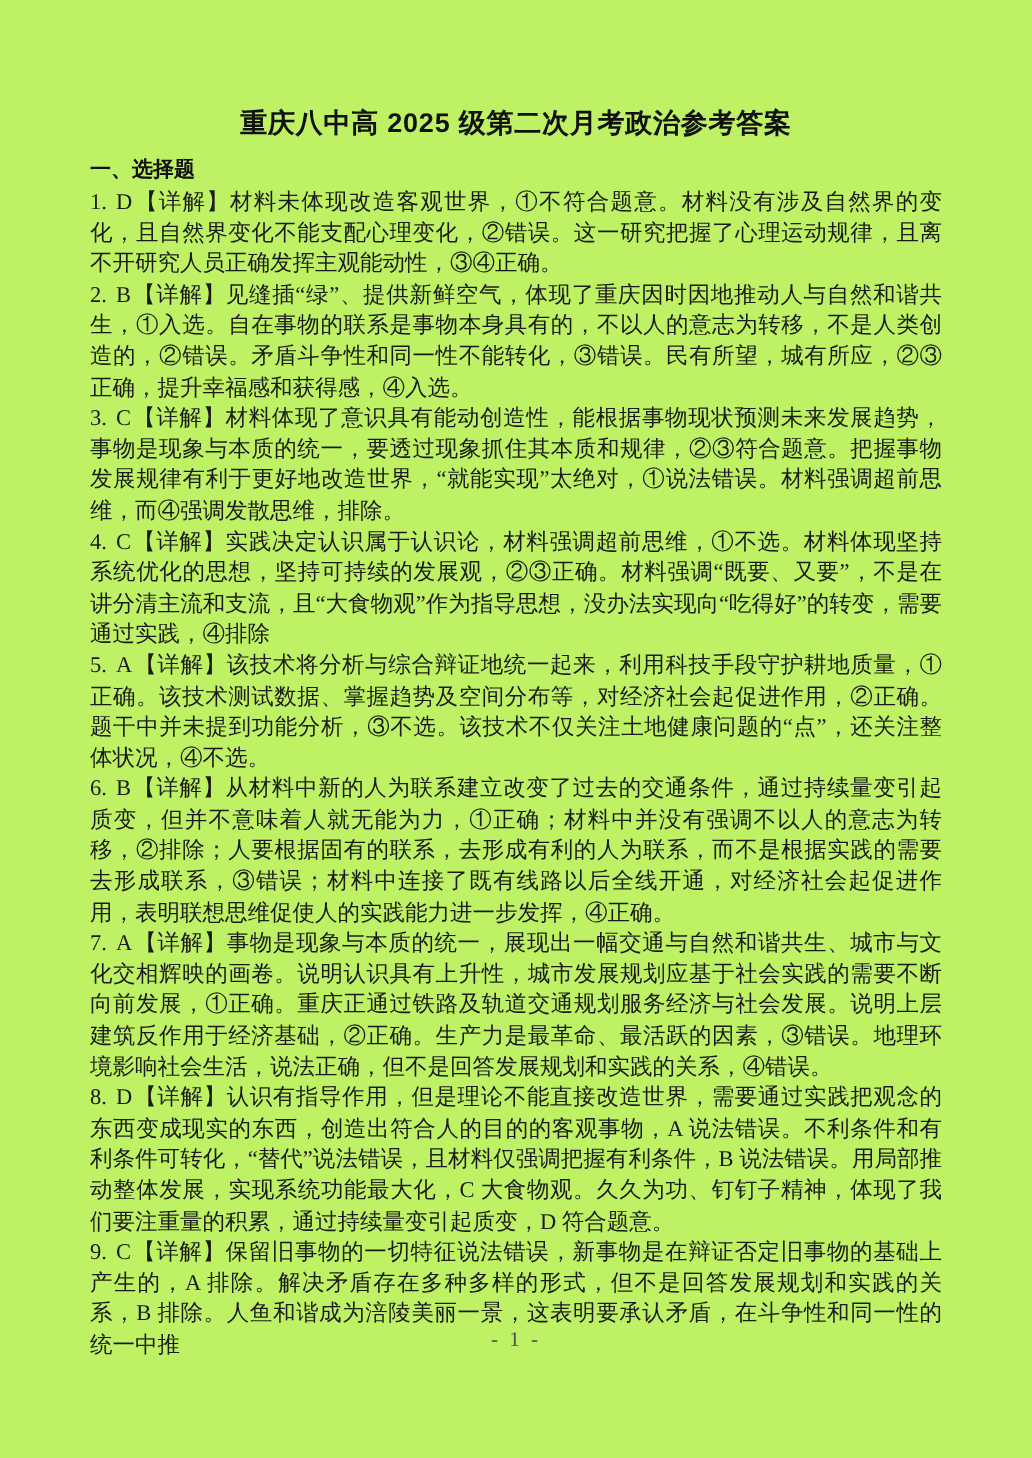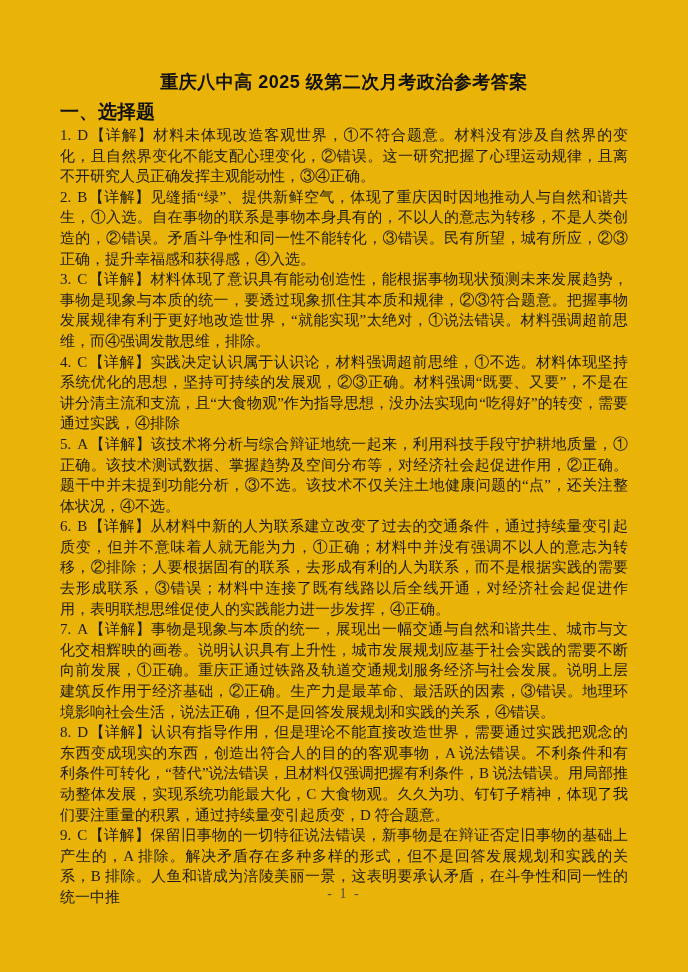--- a/index.html
+++ b/index.html
@@ -4,21 +4,21 @@
 <style>
   html, body {
     margin: 0;
     padding: 0;
     background: #ffffff;
   }
   .page {
     position: relative;
     width: 688px;
     height: 972px;
-    background: #eab308;
+    background: #bef264;
     overflow: hidden;
     color: #1b1b1b;
   }
   .content {
     position: absolute;
     top: 70px;
     left: 60px;
     width: 568px;
   }
   .doc-title {
@@ -27,21 +27,21 @@
     font-size: 18px;
     line-height: 24px;
     text-align: center;
     margin: 0 0 7px 0;
     color: #111;
     letter-spacing: 0.5px;
   }
   .section-heading {
     font-family: "Liberation Sans", "DejaVu Sans", sans-serif;
     font-weight: 700;
-    font-size: 19px;
+    font-size: 14px;
     line-height: 22px;
     margin: 0 0 2px 0;
     color: #111;
   }
   .item {
     font-family: "Liberation Serif", "DejaVu Serif", serif;
     font-size: 15px;
     line-height: 20.6px;
     text-align: justify;
     margin: 0;

